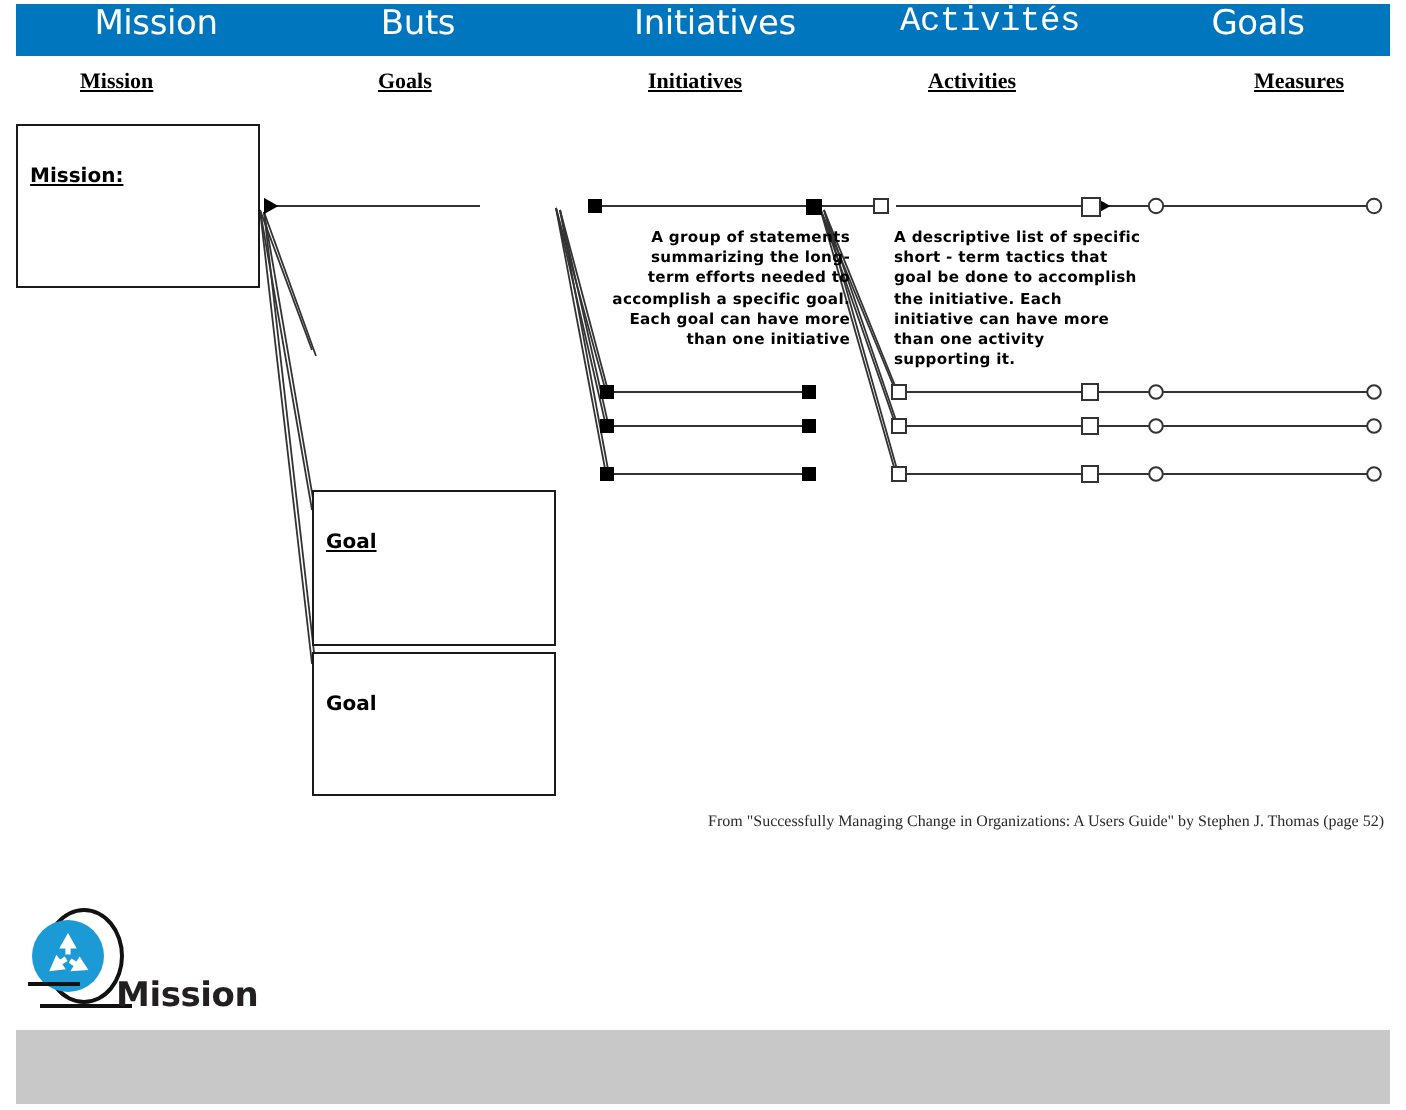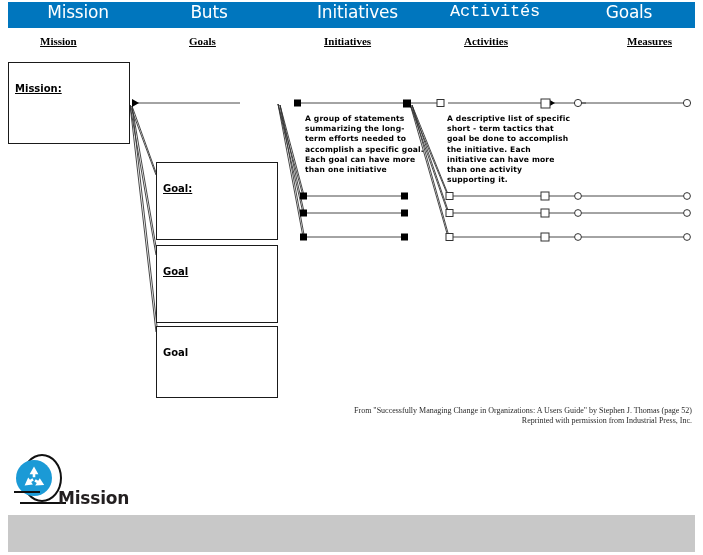--- a/index.html
+++ b/index.html
@@ -270,38 +270,34 @@
     <rect x="541" y="233" width="8" height="8" fill="#fff" stroke="#333" stroke-width="1"></rect>
     <circle cx="578" cy="237" r="3.4" fill="#fff" stroke="#333" stroke-width="1"></circle>
     <circle cx="687" cy="237" r="3.4" fill="#fff" stroke="#333" stroke-width="1"></circle>
   </svg>
 
   <div class="dbox" style="left:8px; top:62px; width:122px; height:82px;">
     <div class="btitle ul">Mission:</div>
   </div>
 
 
-  <div class="dbox" style="left:156px; top:162px; width:122px; height:78px;">
-    <div class="btitle ul">Goal:</div>
-  </div>
 
   <div class="dbox" style="left:156px; top:245px; width:122px; height:78px;">
     <div class="btitle ul">Goal</div>
   </div>
 
   <div class="dbox" style="left:156px; top:326px; width:122px; height:72px;">
     <div class="btitle">Goal</div>
   </div>
 
-  <div class="coltext" style="left:305px; top:114px; width:120px;">A group of statements summarizing the long-term efforts needed to accomplish a specific goal.  Each goal can have more than one initiative</div>
+  <div class="coltext" style="left:305px; top:114px; width:120px;text-align:right;">A group of statements summarizing the long-term efforts needed to accomplish a specific goal.  Each goal can have more than one initiative</div>
   <div class="coltext" style="left:447px; top:114px; width:126px;">A descriptive list of specific short - term tactics that goal be done to accomplish the initiative. Each initiative can have more than one activity supporting it.</div>
 
   <div id="citation">
     <span class="cline1">From "Successfully Managing Change in Organizations:  A Users Guide" by Stephen J. Thomas (page 52)</span>
-    <span class="cline2">Reprinted with permission from Industrial Press, Inc.</span>
   </div>
 </div>
 
 <div id="logo-wrap">
   <div id="logo-ellipse"></div>
   <div id="logo-disc">
     <svg width="36" height="36" viewBox="0 0 36 36">
       <g fill="#ffffff">
         <path d="M18 6.5 L22.4 14.2 L19.3 14.2 L19.3 17.2 L16.7 17.2 L16.7 14.2 L13.6 14.2 Z"></path>
         <path d="M8.6 25.6 L12.2 17.4 L14.0 19.8 L16.4 18.3 L17.8 20.5 L15.2 22.1 L16.9 24.6 Z"></path>

